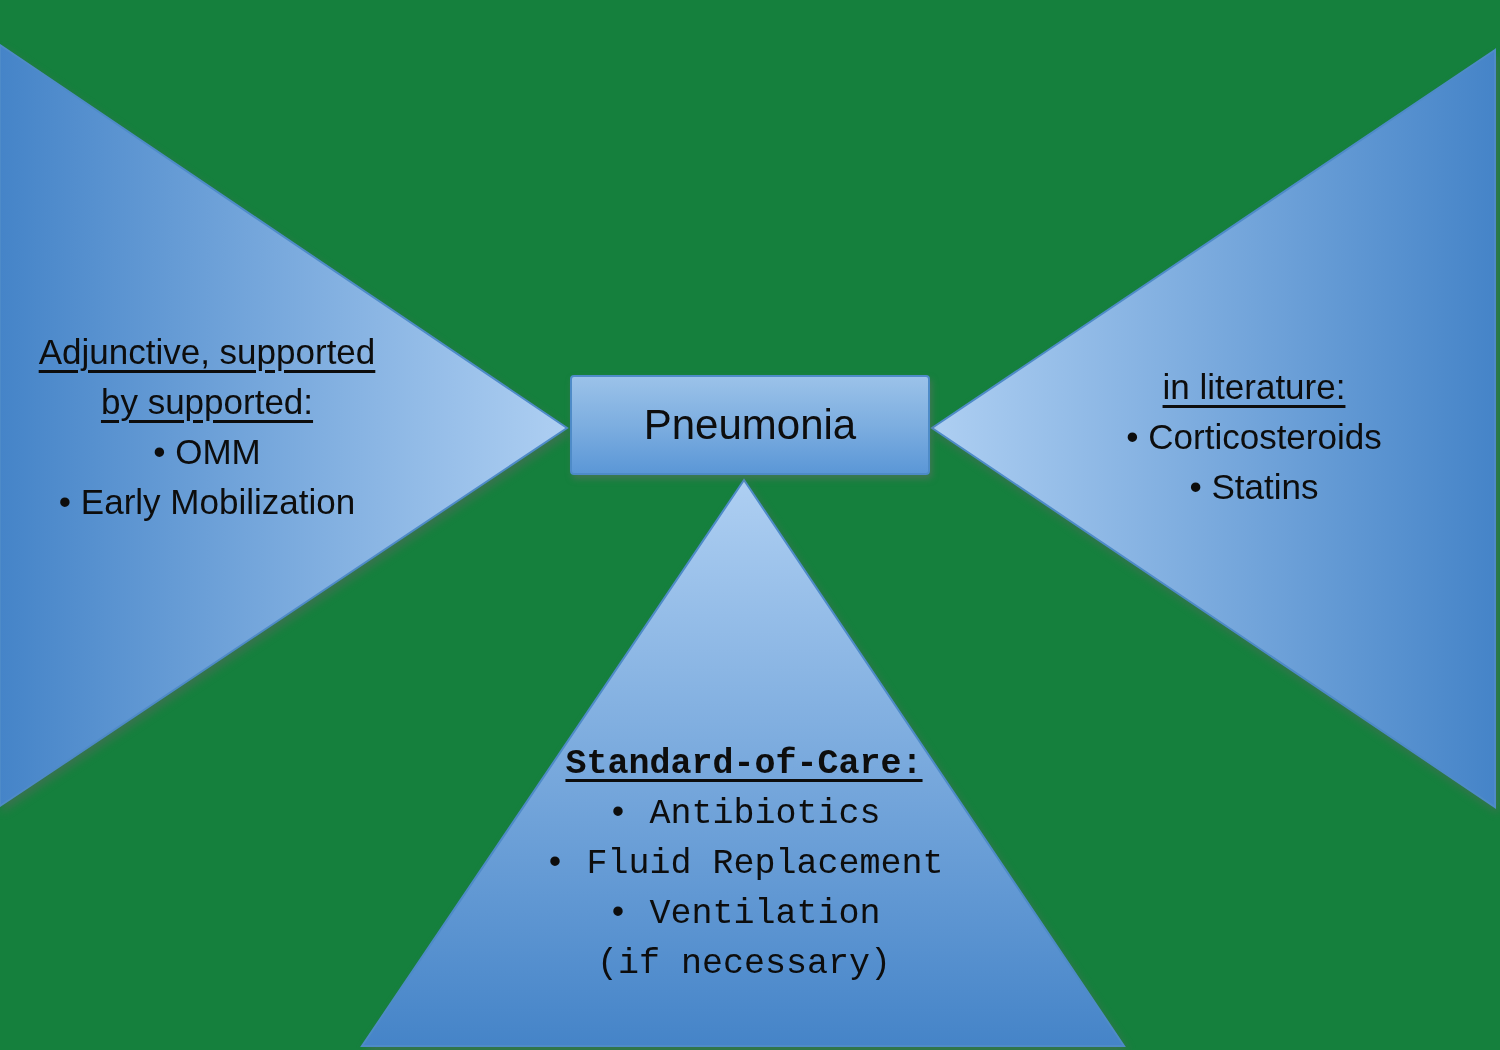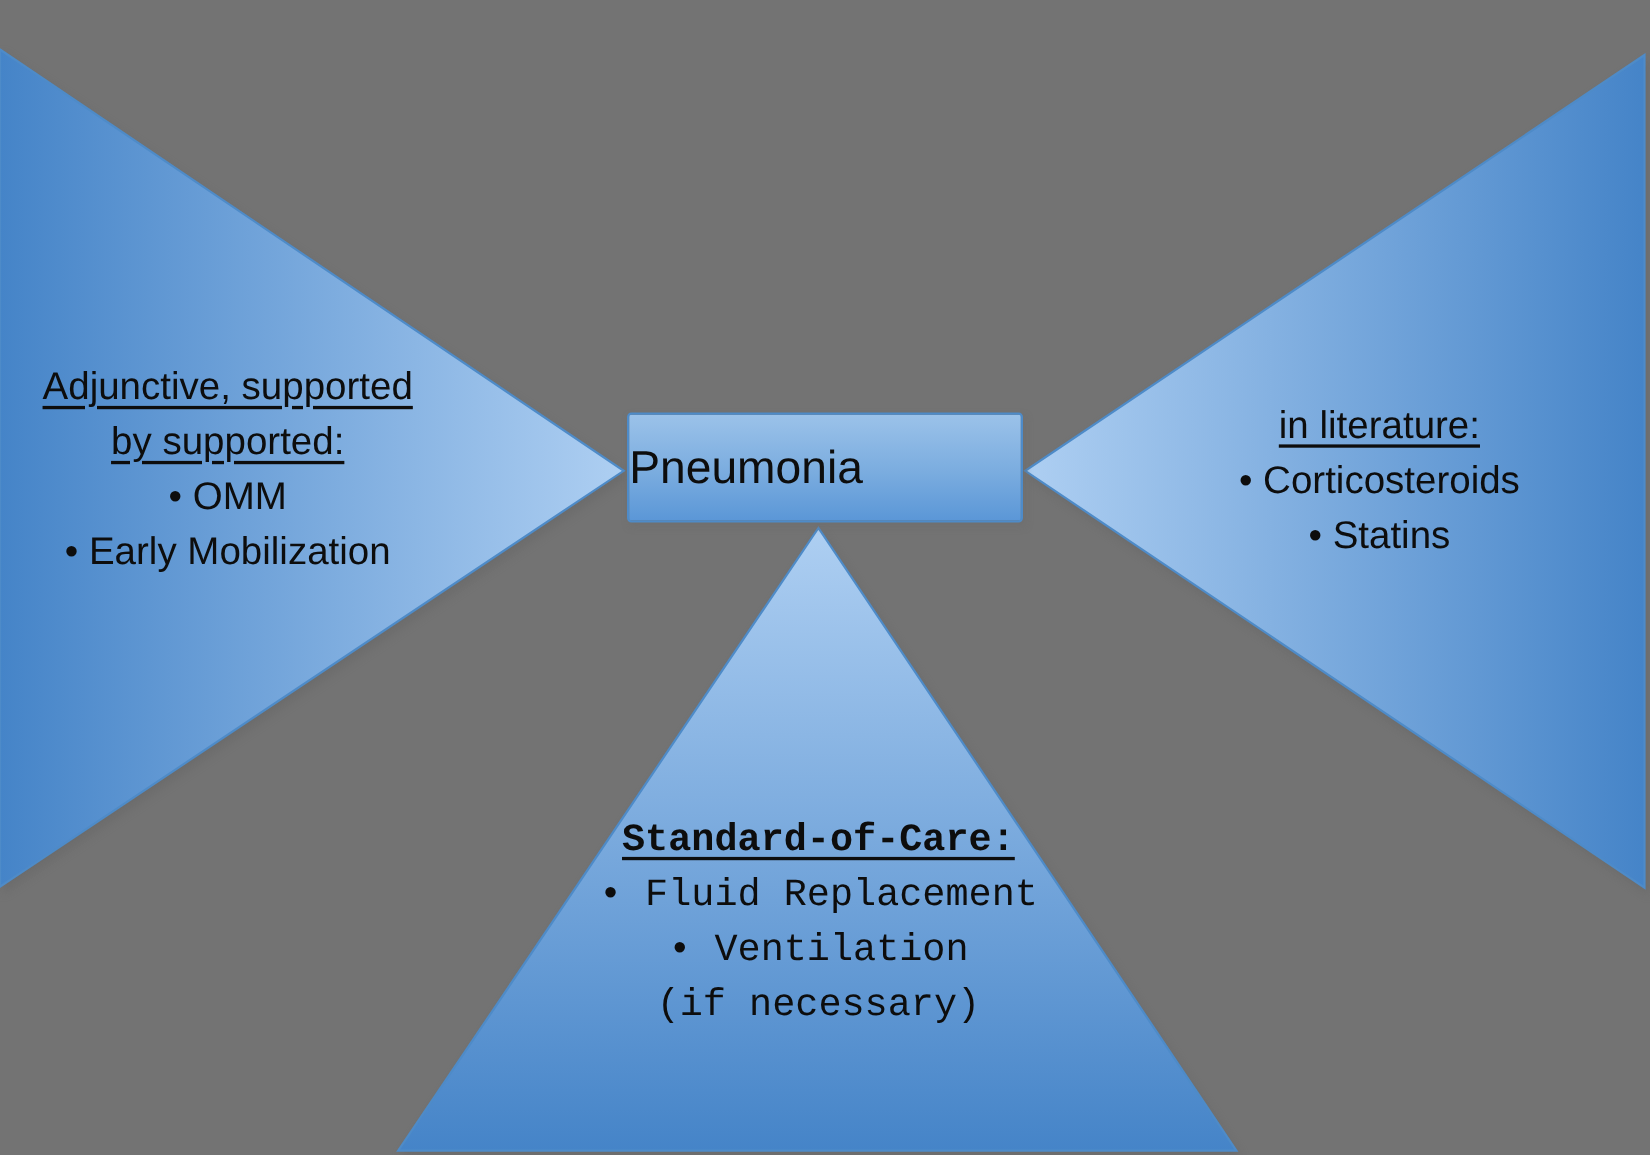--- a/index.html
+++ b/index.html
@@ -4,21 +4,21 @@
 <style>
   html, body {
     margin: 0;
     padding: 0;
     background: #ffffff;
   }
   .stage {
     position: relative;
     width: 1500px;
     height: 1050px;
-    background: #737373;
+    background: #15803d;
     overflow: hidden;
     font-family: "Liberation Sans", sans-serif;
     color: #0d0d0d;
   }
   .shapes-svg {
     position: absolute;
     left: 0;
     top: 0;
     width: 1500px;
     height: 1050px;
@@ -48,20 +48,21 @@
     left: 570px;
     top: 375px;
     width: 356px;
     height: 96px;
     background: linear-gradient(180deg, #9bc2e9 0%, #7aacdf 55%, #5b97d7 100%);
     border: 2.5px solid #4e8bc8;
     border-radius: 4px;
     box-shadow: 2px 4px 6px rgba(110,110,110,0.5);
     display: flex;
     align-items: center;
+    justify-content: center;
   }
   .center-box-label {
     font-size: 42px;
     color: #0d0d0d;
   }
 </style>
 </head>
 <body>
 
 <div class="stage">
@@ -97,20 +98,21 @@
   </div>
 
   <div class="tri-text right-block">
     <div class="heading">in literature:</div>
     <div class="item">• Corticosteroids</div>
     <div class="item">• Statins</div>
   </div>
 
   <div class="tri-text bottom-block">
     <div class="heading bold">Standard-of-Care:</div>
+    <div class="item">• Antibiotics</div>
     <div class="item">• Fluid Replacement</div>
     <div class="item">• Ventilation</div>
     <div class="item">(if necessary)</div>
   </div>
 
   <div class="center-box">
     <span class="center-box-label">Pneumonia</span>
   </div>
 
 </div>

